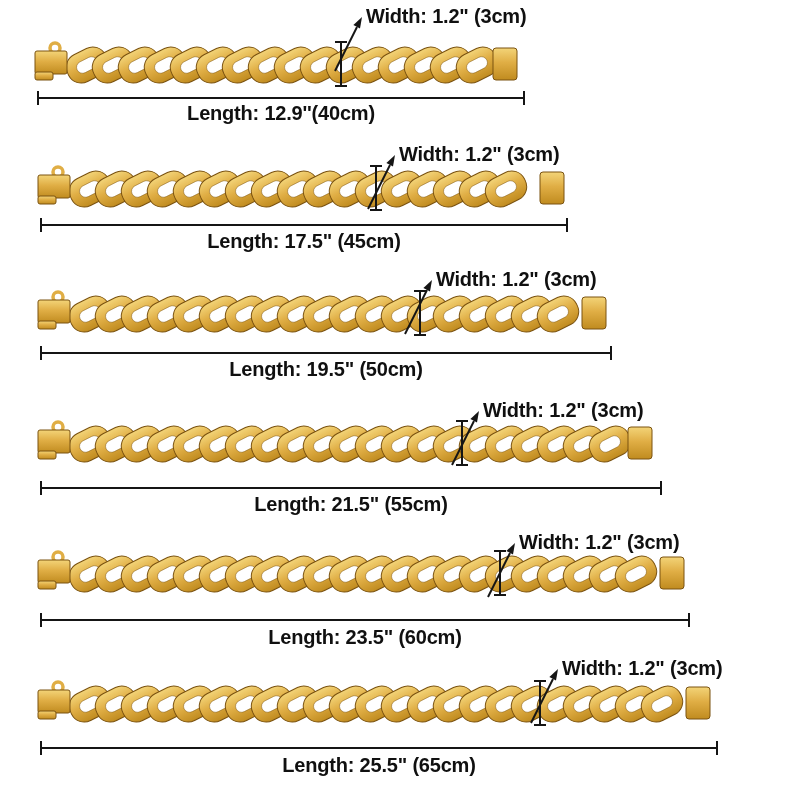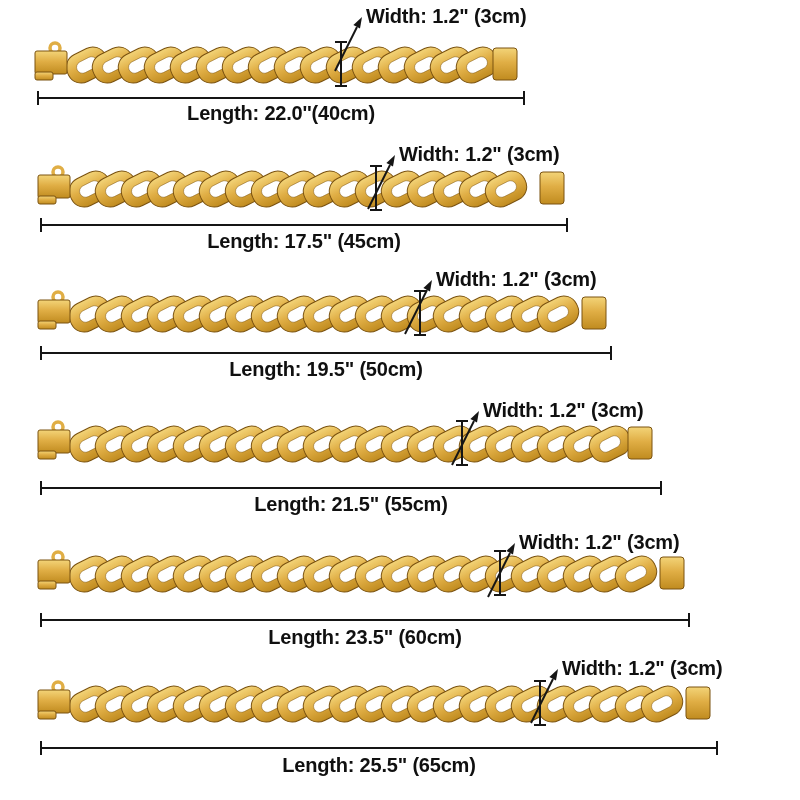--- a/index.html
+++ b/index.html
@@ -132,21 +132,21 @@
     <svg class="arrow" width="40" height="62" viewBox="0 0 40 62" style="left:330px;top:13px">
         <line x1="5" y1="58" x2="27" y2="14"></line>
         <polygon points="32,4 30,15.5 23.4,11.9"></polygon>
       </svg>
     <div class="wlabel" style="left:366px;top:5px">Width: 1.2" (3cm)</div>
     <div class="mline" style="left:37px;top:91px;width:488px">
         <span class="tick"></span>
         <span class="mbar"></span>
         <span class="tick"></span>
       </div>
-    <div class="llabel" style="left:281px;top:102px">Length: 22.0''(40cm)</div>
+    <div class="llabel" style="left:281px;top:102px">Length: 12.9''(40cm)</div>
   </div>
 
   
   <div class="row">
     <svg class="chain" width="534" height="48" style="left:36px;top:162px" viewBox="0 0 534 48">
         <g>
           <g transform="rotate(-27 54 27)">
             <rect x="33" y="12" width="42" height="30" rx="14" fill="url(#goldGrad)" stroke="#7a5210" stroke-width="1"></rect>
             <rect x="43" y="21" width="22" height="12" rx="6" fill="#ffffff" stroke="#7a5210" stroke-width="0.8" stroke-opacity="0.55"></rect>
           </g>

